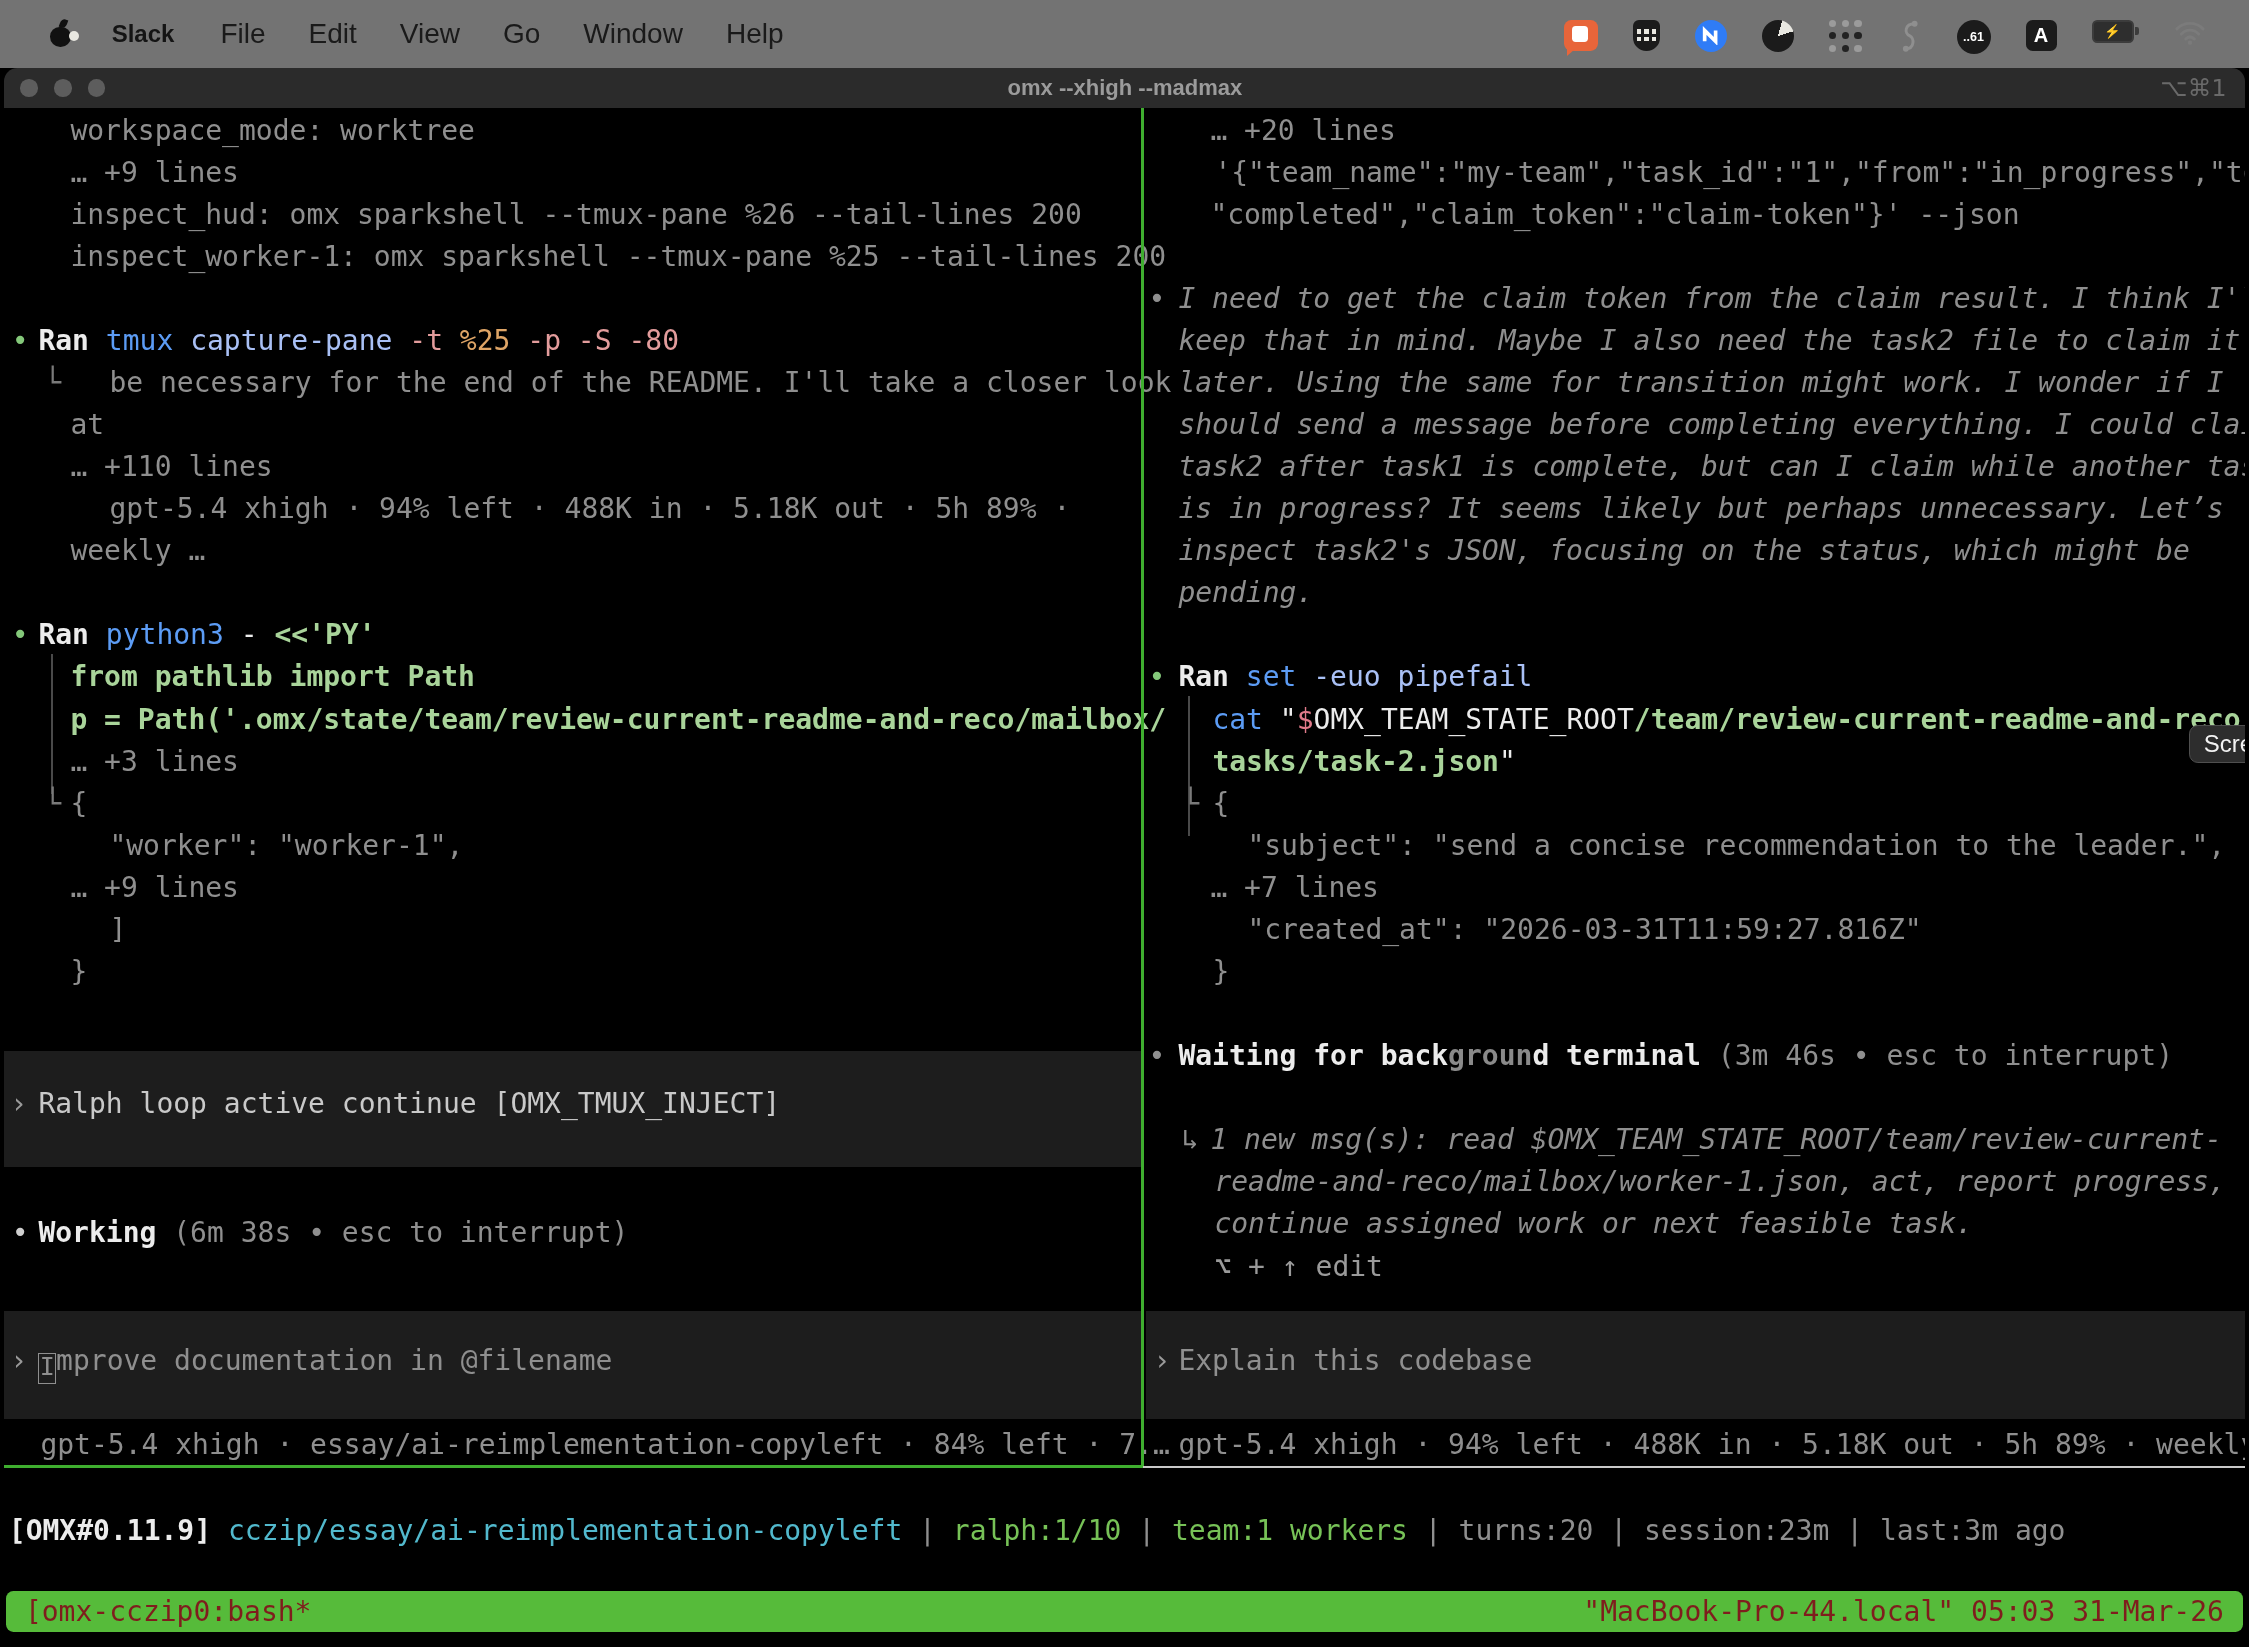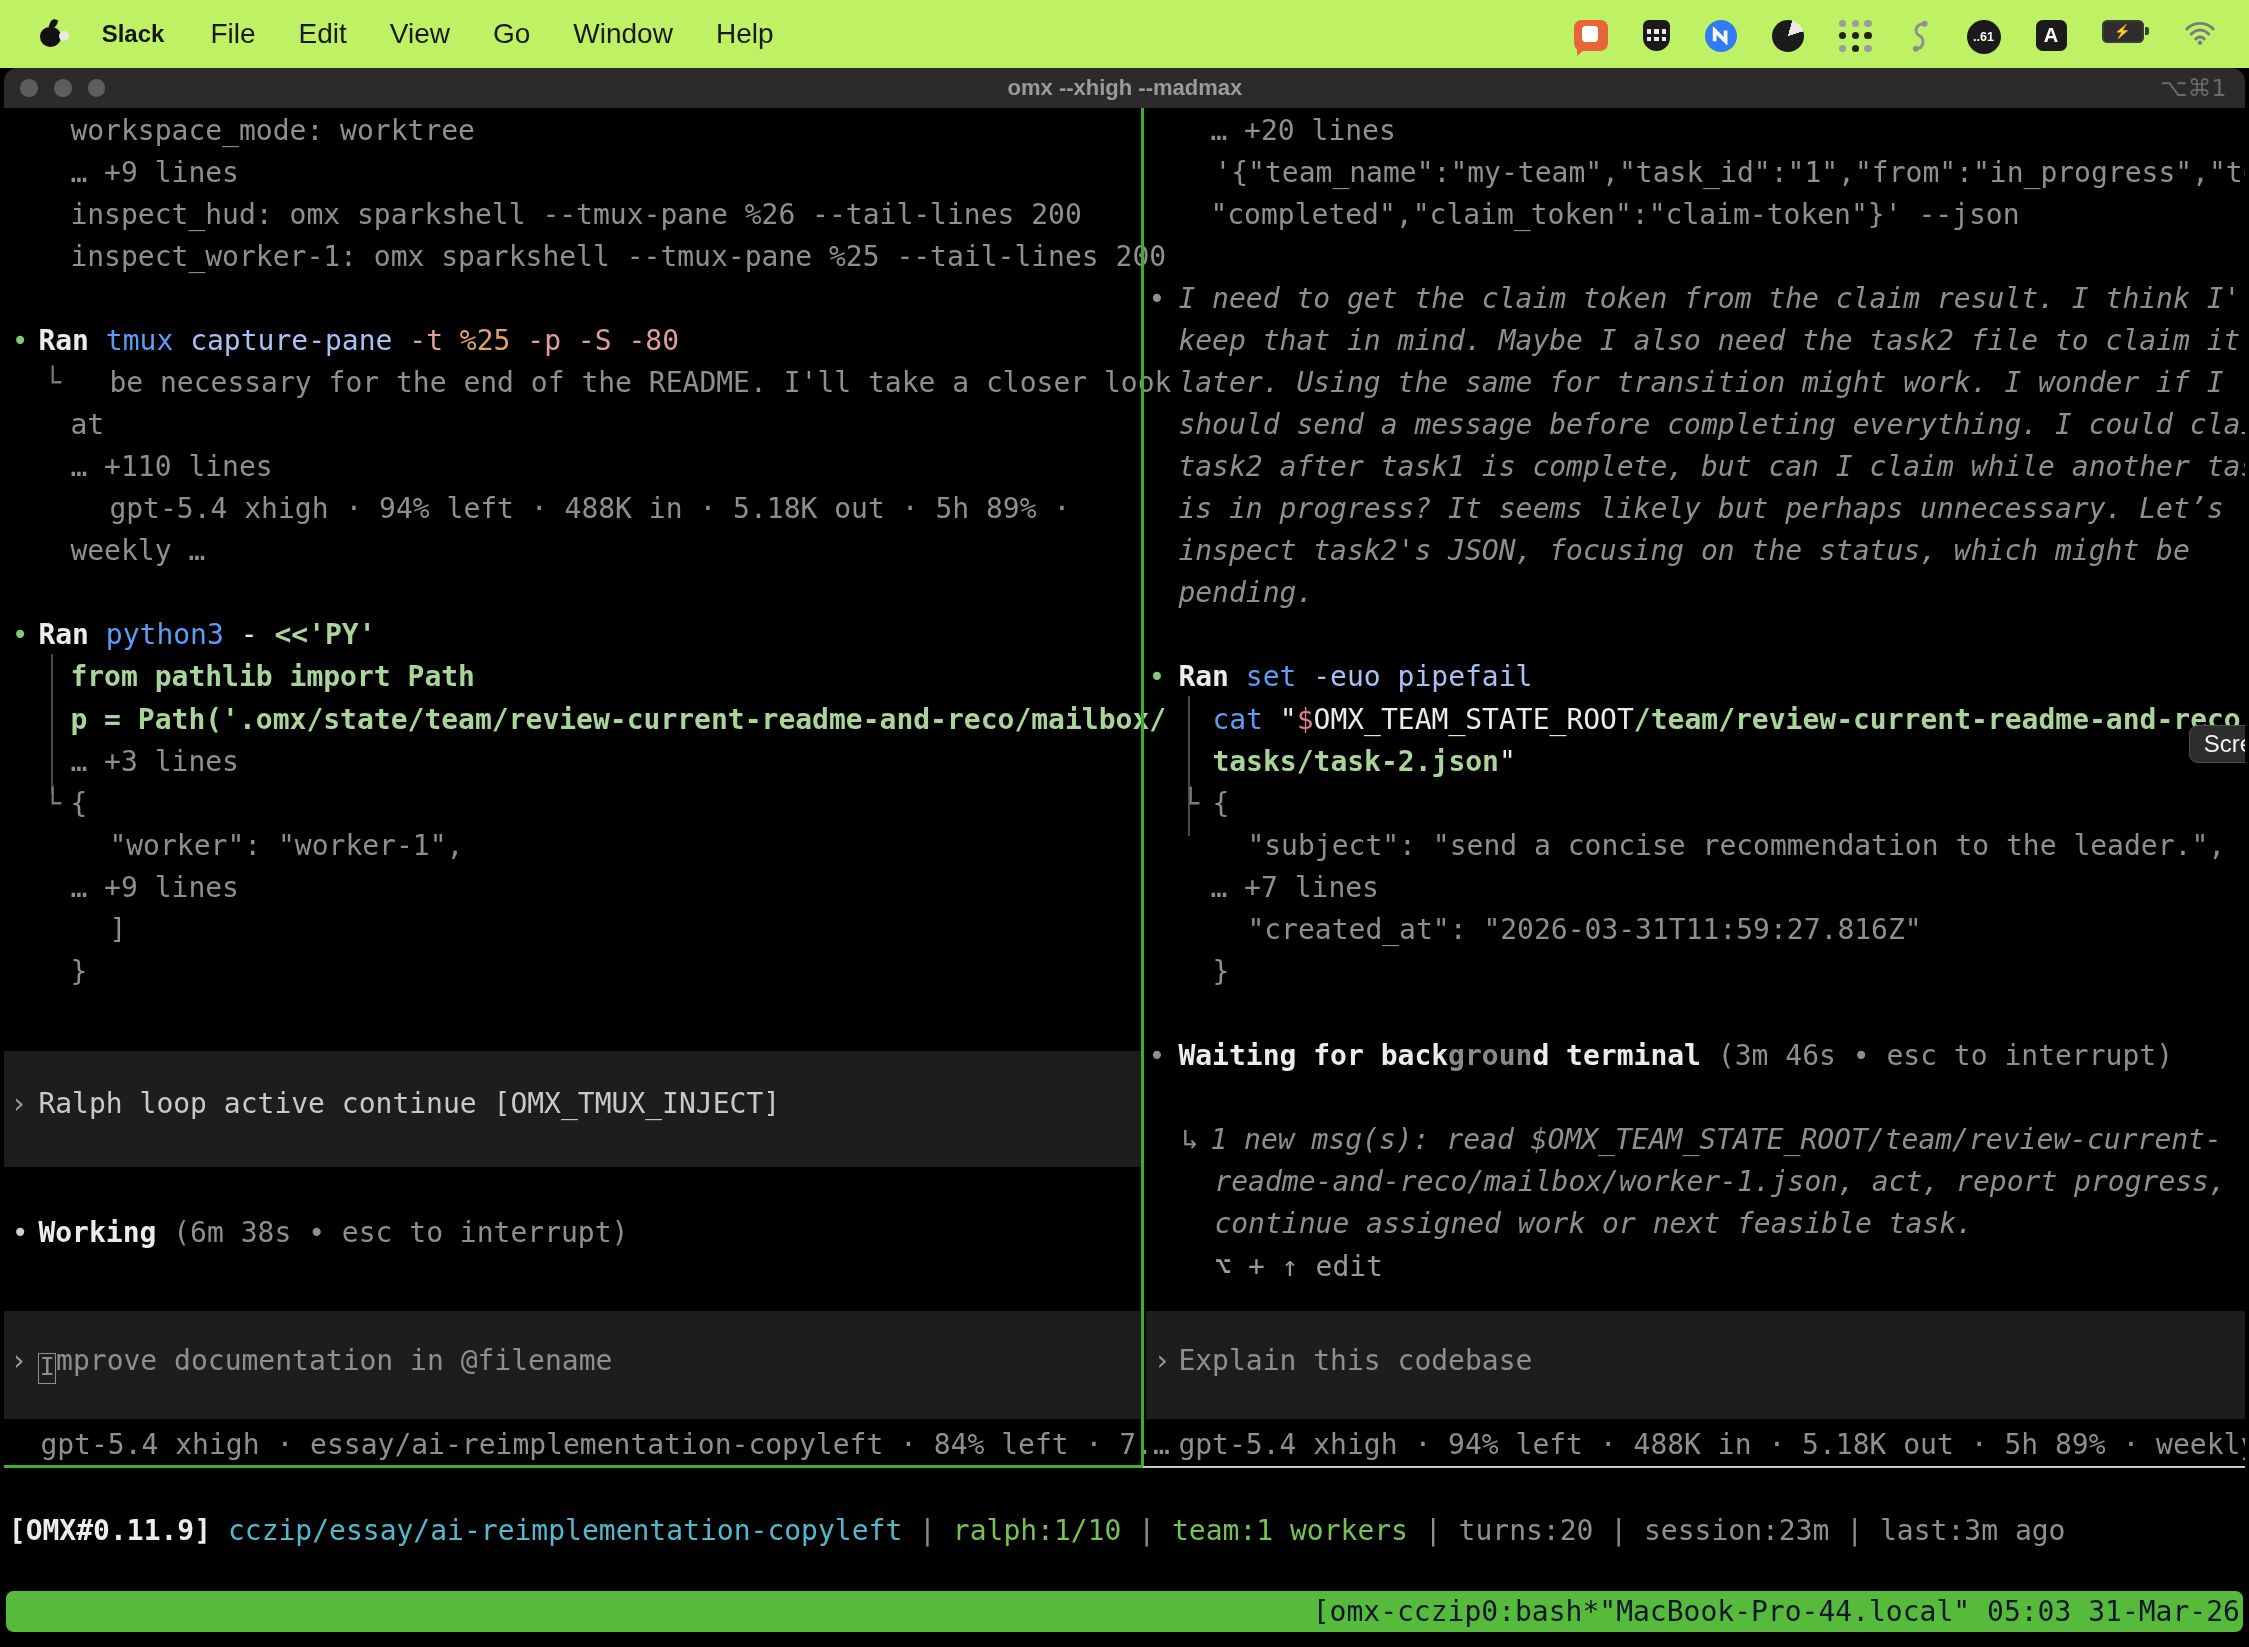--- a/index.html
+++ b/index.html
@@ -1,21 +1,21 @@
 <!DOCTYPE html>
 <html style="font-size:11.8px"><head>
 <meta charset="utf-8">
 <style>
   html,body{margin:0;padding:0;}
   body{width:2250px;height:1648px;background:#000;position:relative;overflow:hidden;
        font-family:"Liberation Sans",sans-serif;}
 
   
-  .menubar{position:absolute;top:0;left:0;width:2250px;height:68px;background:#bef264;
-           display:flex;align-items:center;box-sizing:border-box;padding:0 21px;}
+  .menubar{position:absolute;top:0;left:0;width:2250px;height:68px;background:#737373;
+           display:flex;align-items:center;box-sizing:border-box;padding:0 31px;}
   .apple{width:25px;height:29.5px;position:relative;margin-left:17.7px;flex:0 0 auto;}
   .apple .body{position:absolute;left:1.5px;top:7.4px;width:20.7px;height:20.7px;background:#111;
                border-radius:46% 46% 50% 50%;}
   .apple .bite{position:absolute;right:-5.2px;top:11.8px;width:10.3px;height:10.3px;background:#e9e8e1;
                border-radius:50%;}
   .apple .leaf{position:absolute;left:11px;top:0;width:6.6px;height:8.9px;background:#111;
                border-radius:60% 0 60% 0;transform:rotate(20deg);}
   .appname{font-weight:bold;font-size:24px;color:#141414;margin-left:38px;}
   .menus{display:flex;gap:43px;margin-left:46px;font-size:28px;color:#1a1a1a;}
   .menus span{cursor:default;}
@@ -79,22 +79,22 @@
   .bborder-l{position:absolute;left:0;top:1357px;width:1139px;height:3px;background:#3fae2f;}
   .bborder-r{position:absolute;left:1139px;top:1358px;width:1102px;height:2.2px;background:#c9c9c9;}
   .cursorbox{display:inline-block;width:17.7px;height:31px;border:1.5px solid #8f8f8f;
              box-sizing:border-box;vertical-align:-5.2px;line-height:26.6px;text-align:center;
              font-size:25px;color:#8f8f8f;}
   .overlaybtn{position:absolute;left:2185px;top:617px;width:96px;height:38px;background:#2d2d2d;
               border:1.5px solid #4f4f4f;border-radius:8.9px;color:#f2f2f2;font-size:24px;
               font-family:"Liberation Sans",sans-serif;display:flex;align-items:center;
               padding-left:13.3px;box-sizing:border-box;z-index:5;}
   .greenbar{position:absolute;left:1.5px;top:1483px;width:2237px;height:41px;background:#56bb3a;
-            border-radius:7.4px;color:#0f172a;display:flex;align-items:center;
-            justify-content:flex-end;padding:0 3px;box-sizing:border-box;}
+            border-radius:7.4px;color:#7f1d1d;display:flex;align-items:center;
+            justify-content:space-between;padding:0 19px;box-sizing:border-box;}
 </style>
 </head>
 <body>
 
 <div class="menubar">
   <div class="apple">
     <div class="leaf"></div>
       <div class="body"></div>
       <div class="bite"></div>
   </div>

